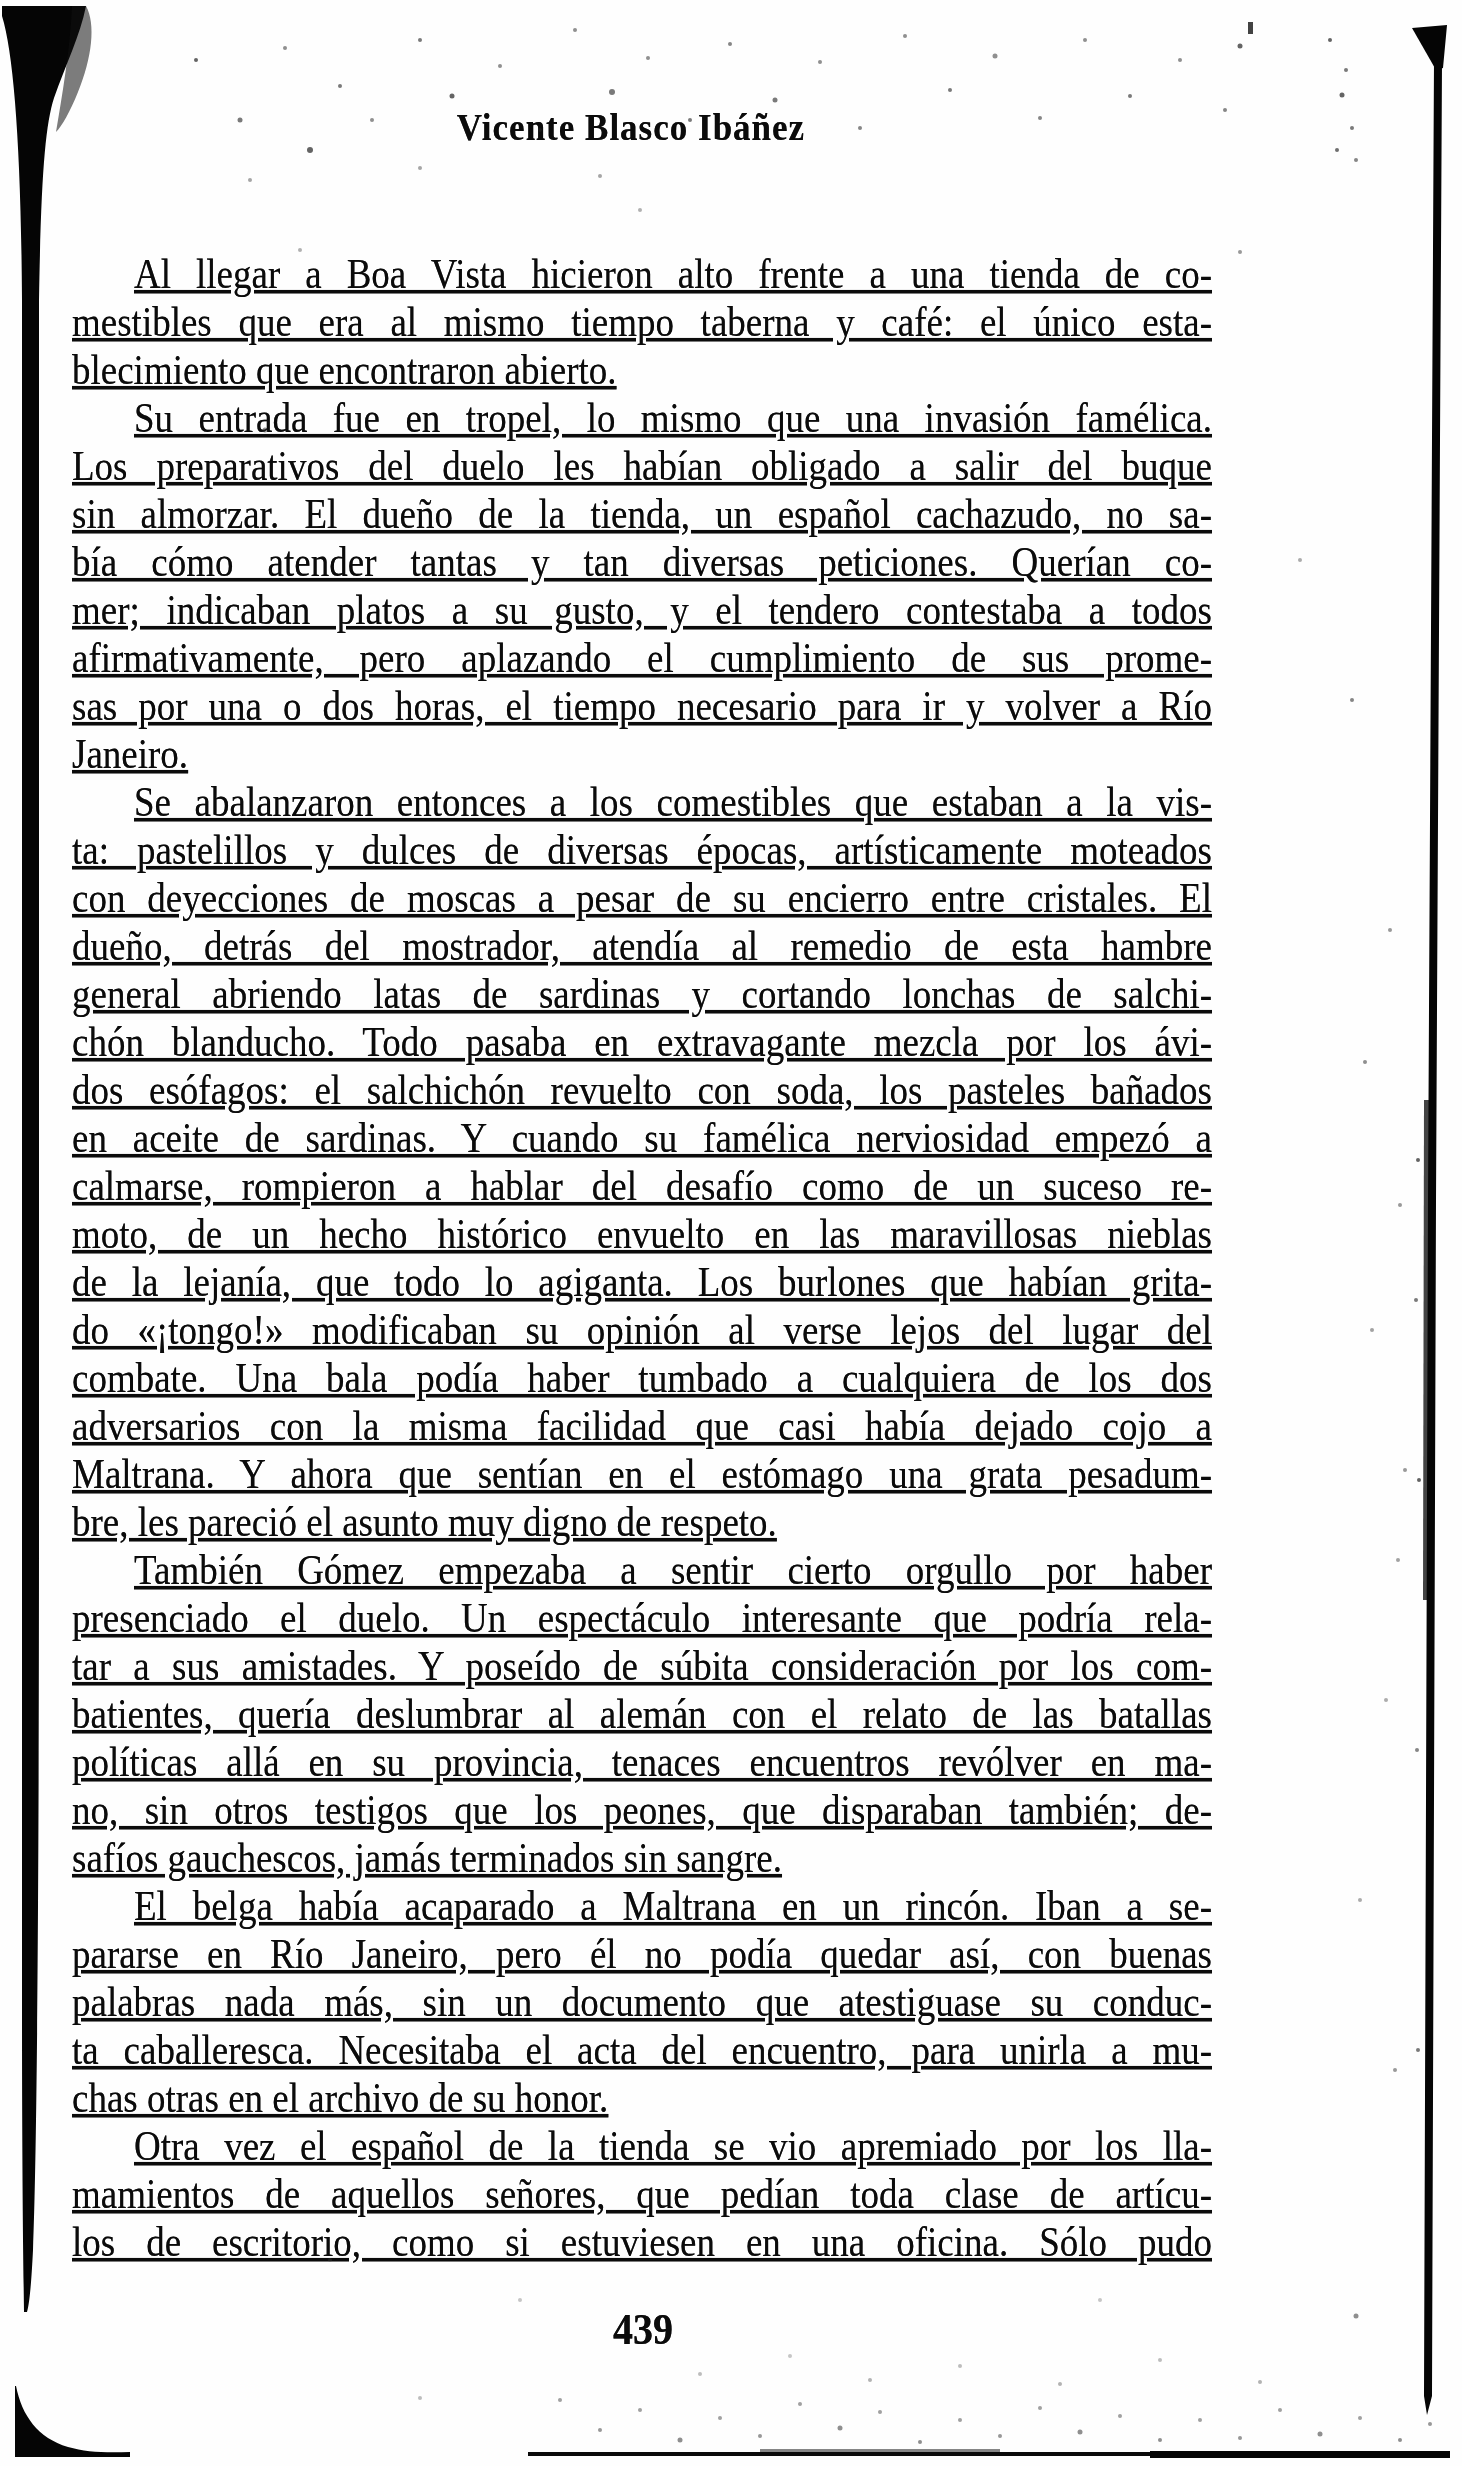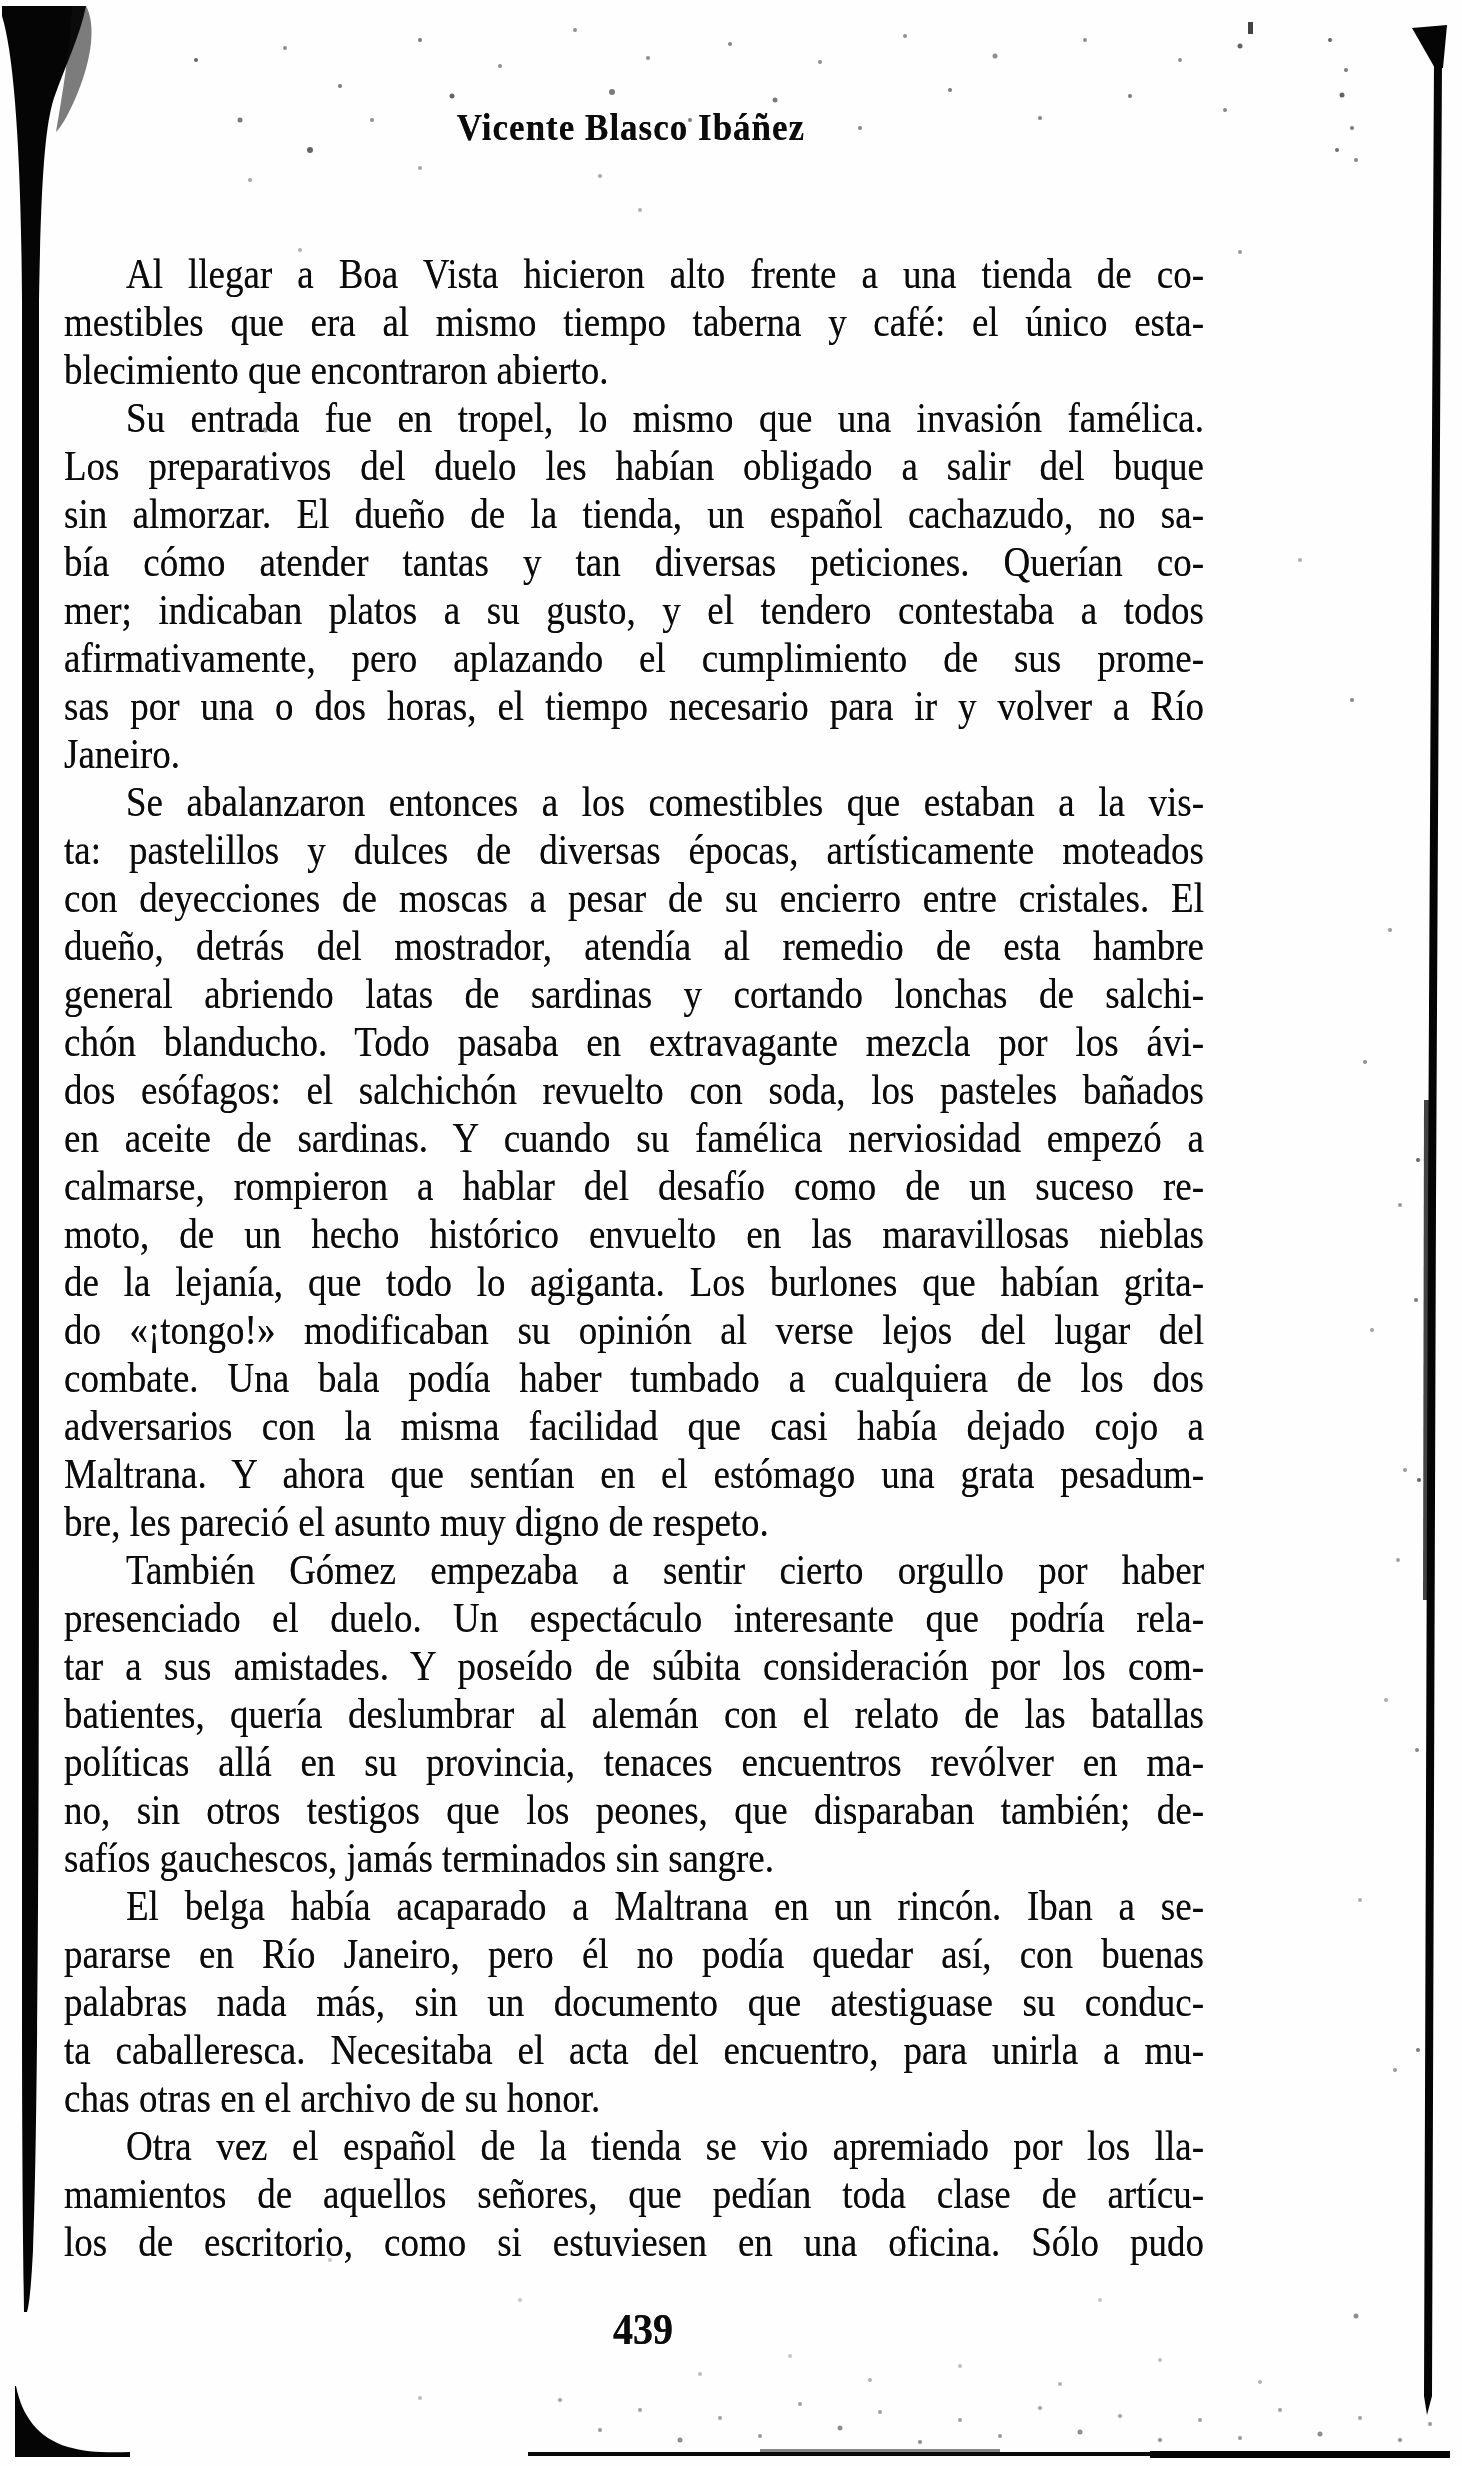--- a/index.html
+++ b/index.html
@@ -16,25 +16,26 @@
     position:absolute;
     left:631px;top:108px;
     transform:translateX(-50%) scaleY(1.08);
     font-size:35px;font-weight:700;
     letter-spacing:1px;
     white-space:nowrap;
     text-shadow:0 0 .5px rgba(0,0,0,.7);
   }
   .body-text{
     position:absolute;
-    left:64px;top:250px;
+    left:72px;top:250px;
     width:1140px;
     font-size:37px;
     line-height:48px;
     text-shadow:0 0 .5px rgba(0,0,0,.65);
+    text-decoration:underline;
   }
   .line{
     height:48px;
     overflow:hidden;
     text-align:justify;
     text-align-last:justify;
     transform:scaleY(1.14);
     transform-origin:50% 50%;
     white-space:nowrap;
   }

